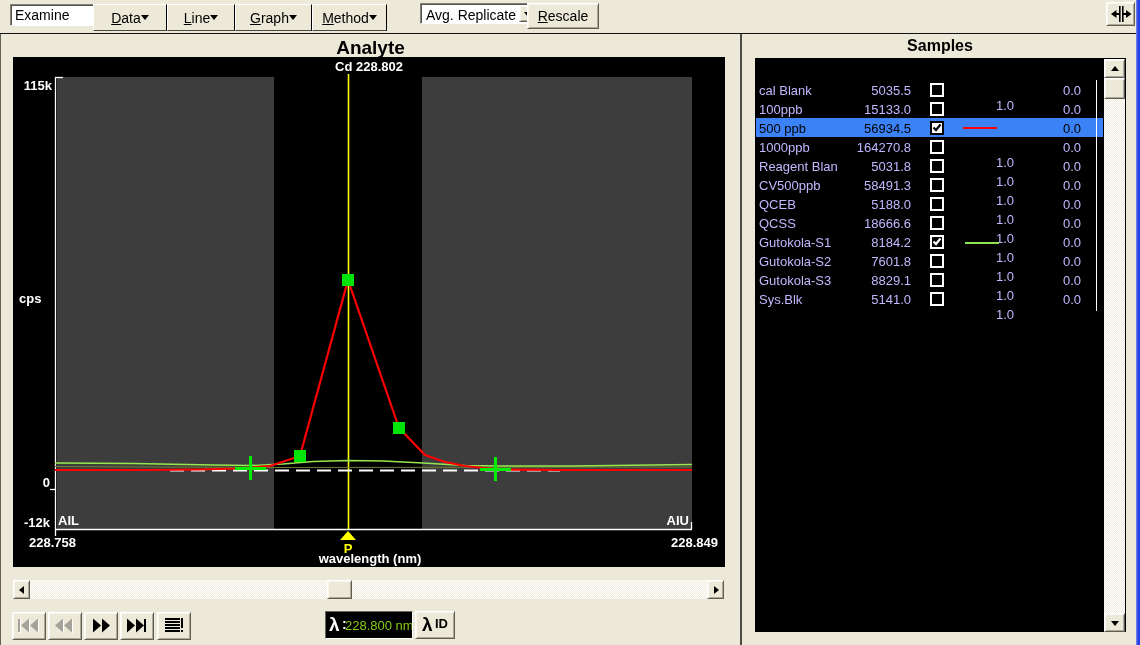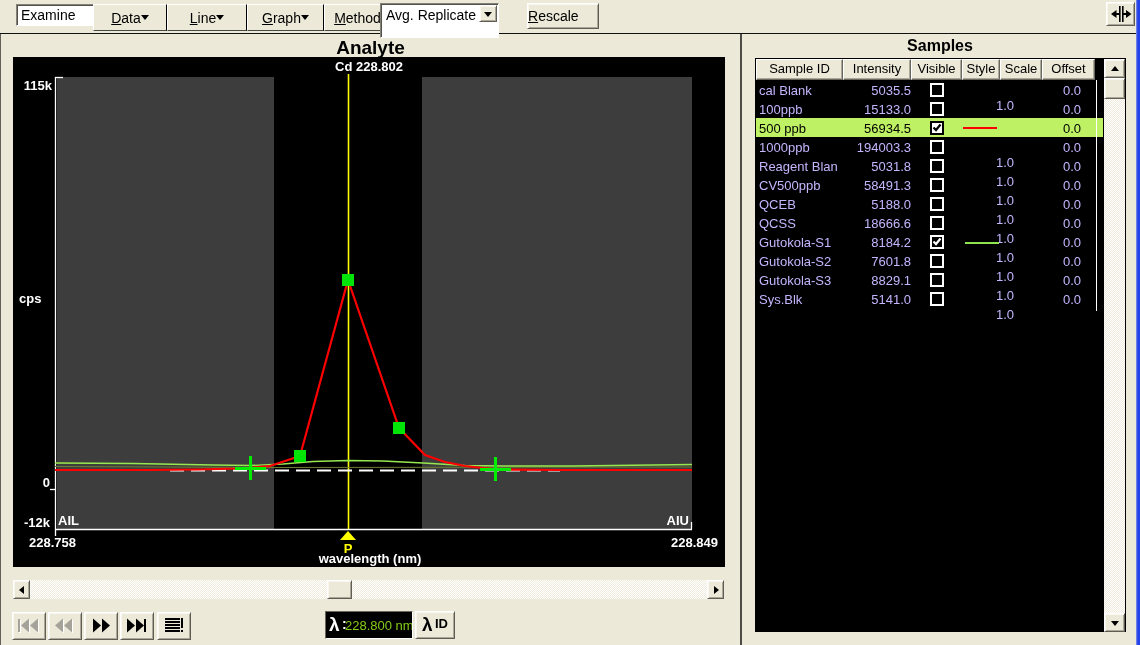--- a/index.html
+++ b/index.html
@@ -20,54 +20,54 @@
 .inten{position:absolute;left:0;top:3px;width:155px;text-align:right}
 .cbx{position:absolute;left:174px;top:3px;width:14px;height:14px;border:2px solid #fff;background:#000}
 .sc{position:absolute;left:240px;top:18px;width:50px;text-align:left}
 .off{position:absolute;left:291px;top:3px;width:50px;text-align:center}
 </style>
 </head>
 <body>
 
 <div class="abs" style="left:0;top:0;width:1140px;height:34px;background:#ece9d8;border-bottom:1px solid #111">
 
-  <div class="abs sunkw" style="left:16px;top:4px;width:109px;height:22px">
+  <div class="abs sunkw" style="left:10px;top:4px;width:109px;height:22px">
     <span class="abs" style="left:4px;top:2px;font-size:14px">Examine</span>
     <div class="abs raised" style="right:1px;top:1px;width:17px;height:16px">
       <div class="trid abs" style="left:3px;top:5px"></div>
     </div>
   </div>
 
   <div class="abs" style="left:93px;top:4px;display:flex">
     <div class="mbtn" style="width:74px">
         <span><u>D</u>ata</span>
         <span class="trid"></span>
       </div>
-    <div class="mbtn" style="width:80px">
+    <div class="mbtn" style="width:68px">
         <span><u>L</u>ine</span>
         <span class="trid"></span>
       </div>
     <div class="mbtn" style="width:77px">
         <span><u>G</u>raph</span>
         <span class="trid"></span>
       </div>
     <div class="mbtn" style="width:75px">
         <span><u>M</u>ethod</span>
         <span class="trid"></span>
       </div>
   </div>
 
-  <div class="abs sunkw" style="left:380px;top:3px;width:119px;height:35px">
+  <div class="abs sunkw" style="left:420px;top:3px;width:119px;height:21px">
     <span class="abs" style="left:5px;top:3px;font-size:14px">Avg. Replicate</span>
     <div class="abs raised" style="right:1px;top:1px;width:18px;height:17px">
       <div class="trid abs" style="left:4px;top:6px"></div>
     </div>
   </div>
 
-  <div class="abs raised" style="left:527px;top:3px;width:72px;height:26px;font-size:14px;line-height:24px"><u>R</u>escale</div>
+  <div class="abs raised" style="left:527px;top:3px;width:72px;height:26px;font-size:14px;text-align:center;line-height:24px"><u>R</u>escale</div>
 
   <div class="abs raised" style="left:1106px;top:2px;width:29px;height:24px">
     <svg width="27" height="22" style="position:absolute;left:0;top:0">
       <rect x="12" y="3" width="1.6" height="16" fill="#000"></rect>
       <rect x="15" y="3" width="1.6" height="16" fill="#000"></rect>
       <polygon points="9.5,7 9.5,15 4,11" fill="#000"></polygon>
       <polygon points="19,7 19,15 24.5,11" fill="#000"></polygon>
       <rect x="9" y="10" width="3.5" height="2" fill="#000"></rect>
       <rect x="15.5" y="10" width="3.5" height="2" fill="#000"></rect>
     </svg>
@@ -203,59 +203,51 @@
   <span class="abs" style="left:19px;top:6px;color:#84cc16;font-size:13px;white-space:nowrap">228.800 nm</span>
 </div>
 <div class="abs raised" style="left:415px;top:611px;width:40px;height:28px">
   <span class="abs" style="left:6px;top:2px;font-size:19px;font-weight:bold;color:#000">λ</span>
   <span class="abs" style="left:19px;top:4px;font-size:13px;font-weight:bold;color:#000">ID</span>
 </div>
 
 <div class="abs" style="left:742px;top:37px;width:396px;height:18px;text-align:center;font-size:16px;font-weight:bold;color:#000">Samples</div>
 <div class="abs" style="left:755px;top:58px;width:371px;height:574px;background:#000;border:1px solid #000">
 
-  <div class="abs" style="left:0;top:0;display:flex">
-    <div class="hcell" style="width:87px">Sample ID</div>
-    <div class="hcell" style="width:68px">Intensity</div>
-    <div class="hcell" style="width:51px">Visible</div>
-    <div class="hcell" style="width:38px">Style</div>
-    <div class="hcell" style="width:42px">Scale</div>
-    <div class="hcell" style="width:53px">Offset</div>
-  </div>
 
   <div class="abs" style="left:0;top:21px;width:347px">
     <div class="row">
         <span class="sid">cal Blank</span>
         <span class="inten">5035.5</span>
         <span class="cbx"></span>
         <span class="sc">1.0</span>
         <span class="off">0.0</span>
       </div>
     <div class="row">
         <span class="sid">100ppb</span>
         <span class="inten">15133.0</span>
         <span class="cbx"></span>
         <span class="sc">1.0</span>
         <span class="off">0.0</span>
       </div>
-    <div class="row" style="background:#bef264;color:#000">
+    <div class="row" style="background:#3b82f6;color:#000">
         <span class="sid">500 ppb</span>
         <span class="inten">56934.5</span>
         <span class="cbx" style="border-color:#000;background:#fff">
           <svg width="10" height="10" style="position:absolute;left:0;top:0">
             <polyline points="1.5,4.5 4,7 8.5,1.5" fill="none" stroke="#000" stroke-width="2.2"></polyline>
           </svg>
         </span>
         <span class="abs" style="left:207px;top:9px;width:34px;height:2px;background:#f00"></span>
         <span class="sc">1.0</span>
         <span class="off">0.0</span>
       </div>
     <div class="row">
         <span class="sid">1000ppb</span>
-        <span class="inten">194003.3</span>
+        <span class="inten">164270.8</span>
         <span class="cbx"></span>
         <span class="sc">1.0</span>
         <span class="off">0.0</span>
       </div>
     <div class="row">
         <span class="sid">Reagent Blan</span>
         <span class="inten">5031.8</span>
         <span class="cbx"></span>
         <span class="sc">1.0</span>
         <span class="off">0.0</span>

